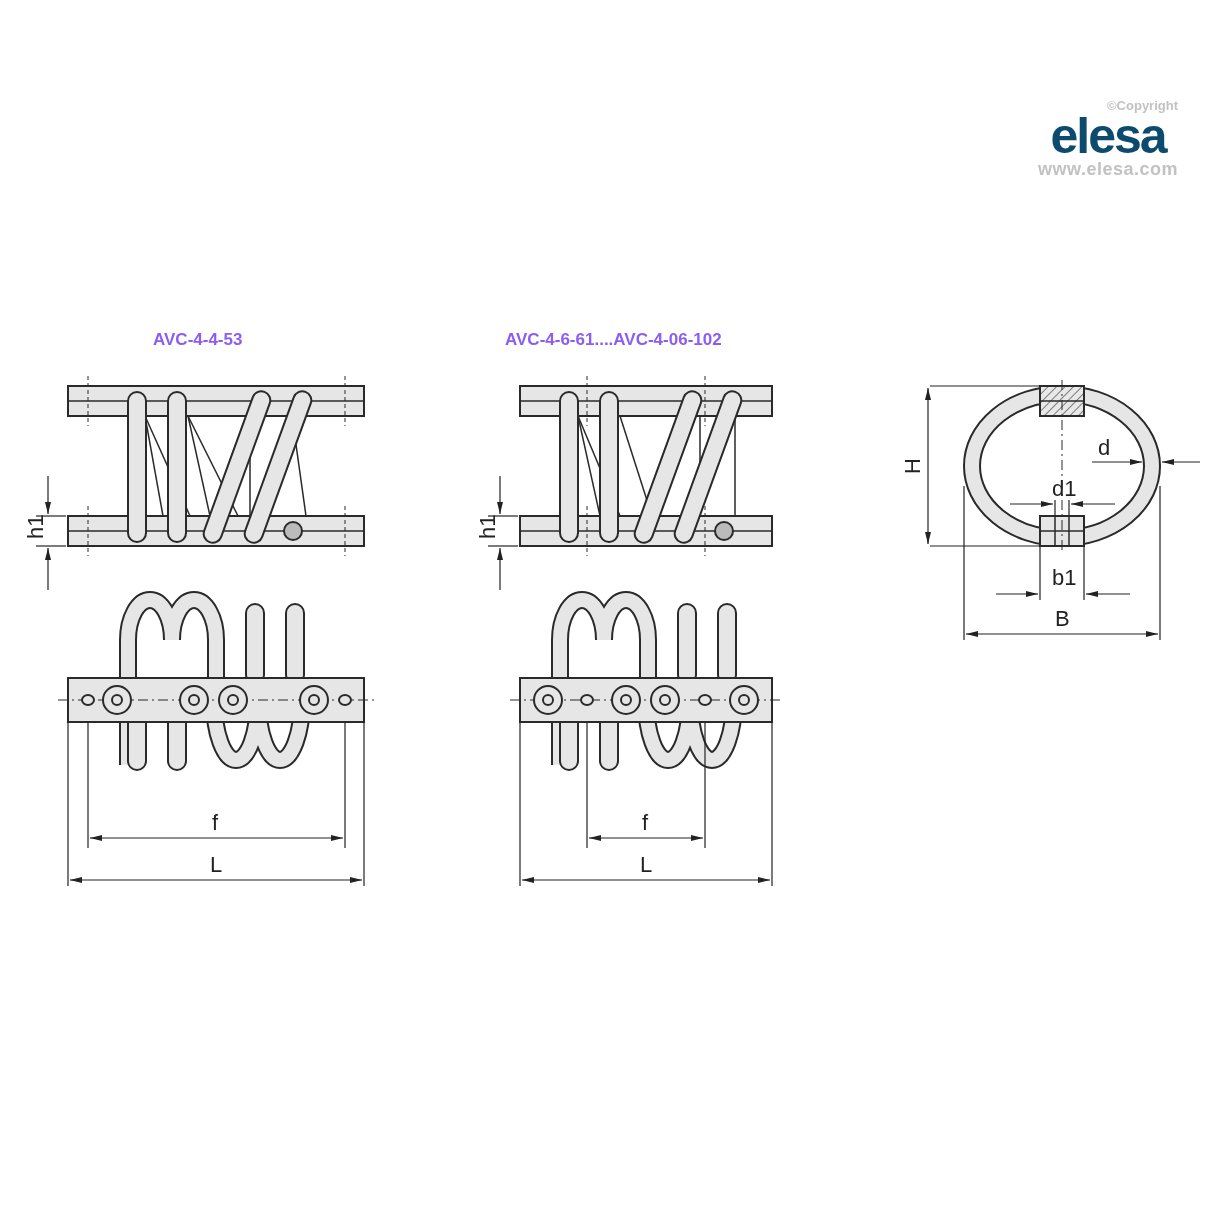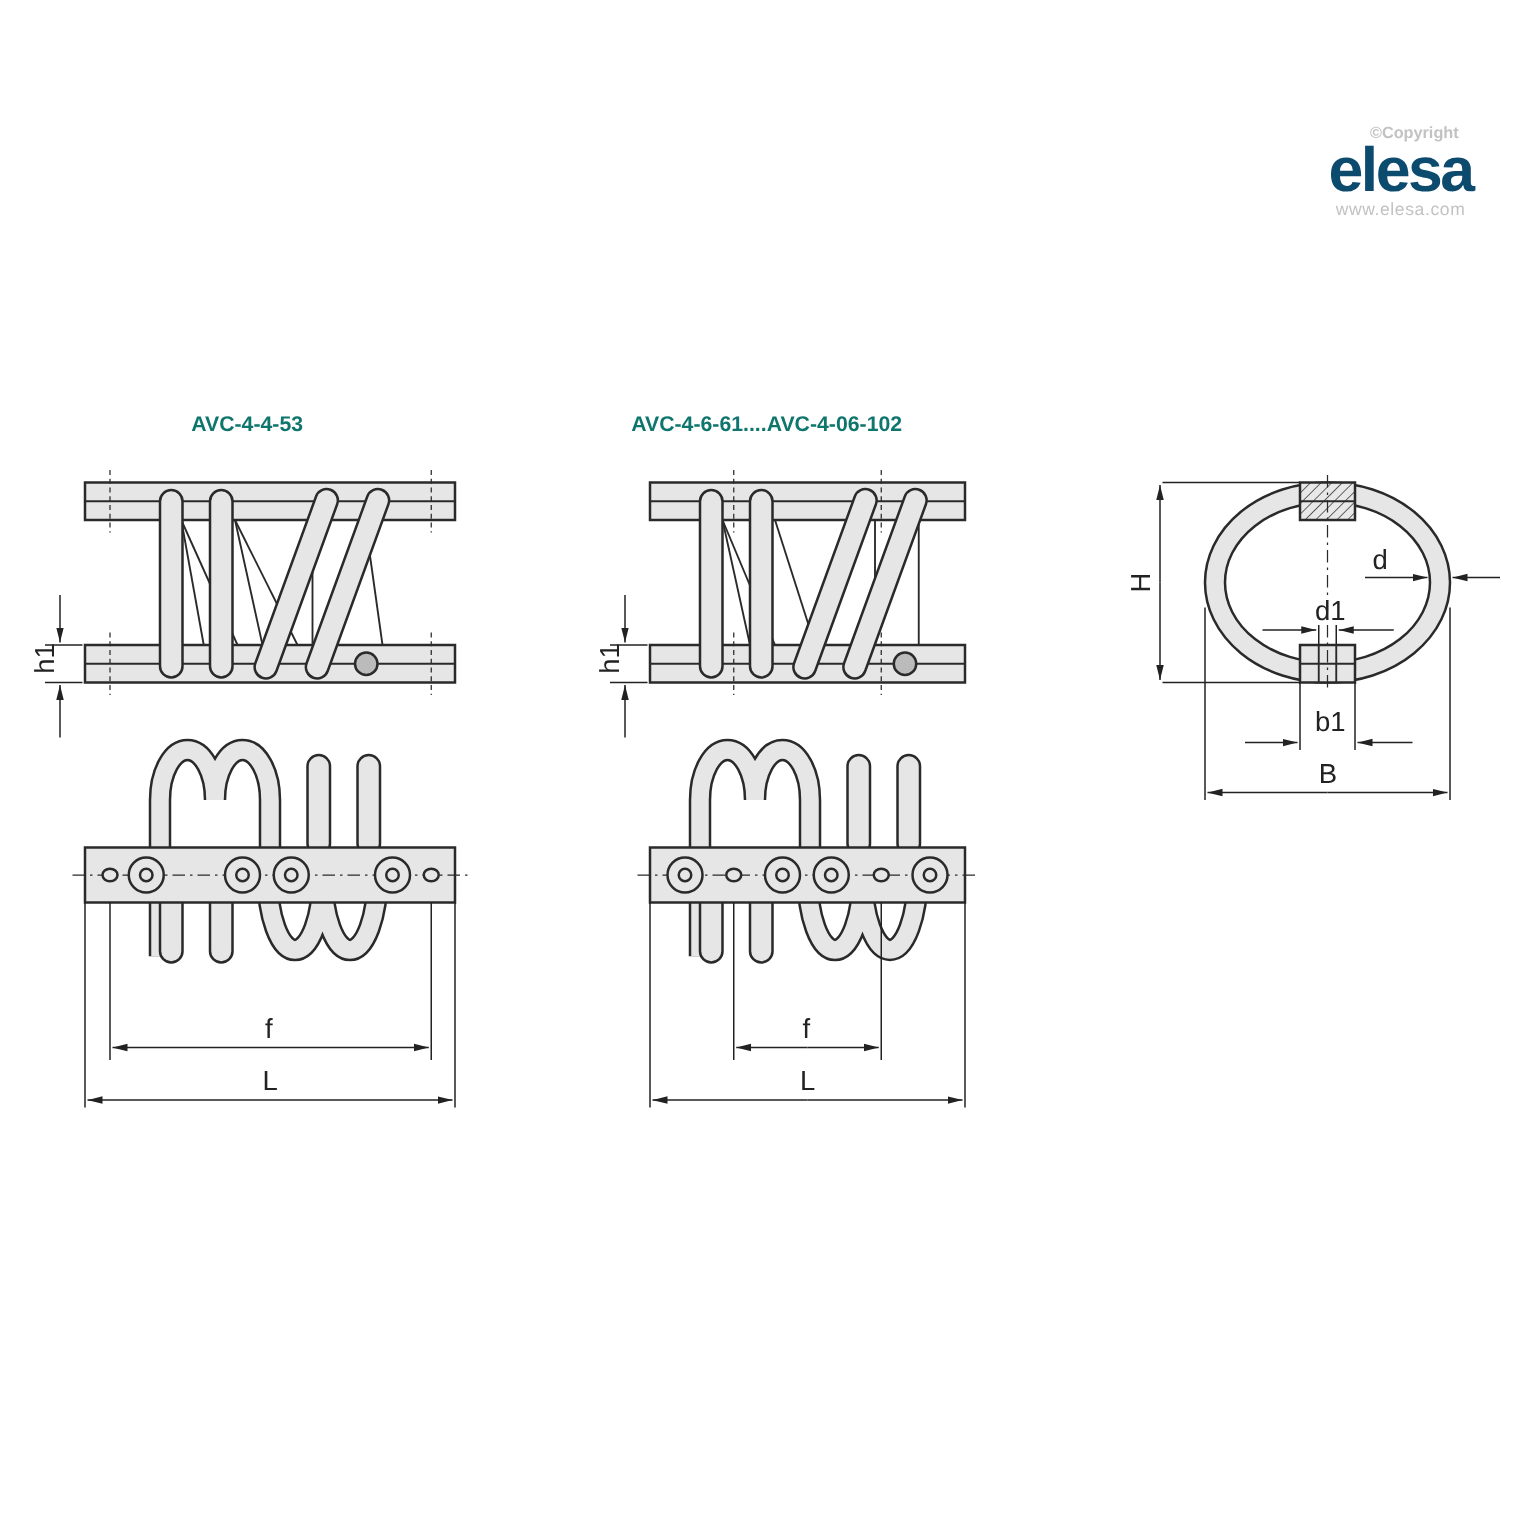--- a/index.html
+++ b/index.html
@@ -1,21 +1,21 @@
 <!DOCTYPE html>
 <html><head>
 <meta charset="utf-8">
 <style>
   html,body{margin:0;padding:0;background:#ffffff;}
   body{width:1214px;height:1214px;position:relative;overflow:hidden;font-family:"Liberation Sans",sans-serif;}
   .wm{position:absolute;right:36px;top:98px;text-align:center;color:#c2c2c2;}
-  .wm .copy{font-size:13px;font-weight:bold;display:block;text-align:center;padding-left:22px;}
+  .wm .copy{font-size:13px;font-weight:bold;display:block;text-align:right;padding-left:22px;}
   .wm .logo{font-size:50px;font-weight:bold;letter-spacing:-2px;line-height:46px;display:block;color:#0c4a6e;}
-  .wm .url{font-size:14px;font-weight:normal;display:block;letter-spacing:0.5px;}
-  .title{position:absolute;font-size:17px;font-weight:bold;color:#0f766e;}
+  .wm .url{font-size:18px;font-weight:bold;display:block;letter-spacing:0.5px;}
+  .title{position:absolute;font-size:17px;font-weight:bold;color:#8b5cf6;}
   svg{position:absolute;left:0;top:0;}
   .dimlbl{font-family:"Liberation Sans",sans-serif;font-size:22px;fill:#222;}
 </style>
 </head>
 <body>
 
 <div class="wm">
   <span class="copy">©Copyright</span>
   <span class="logo">elesa</span>
   <span class="url">www.elesa.com</span>

